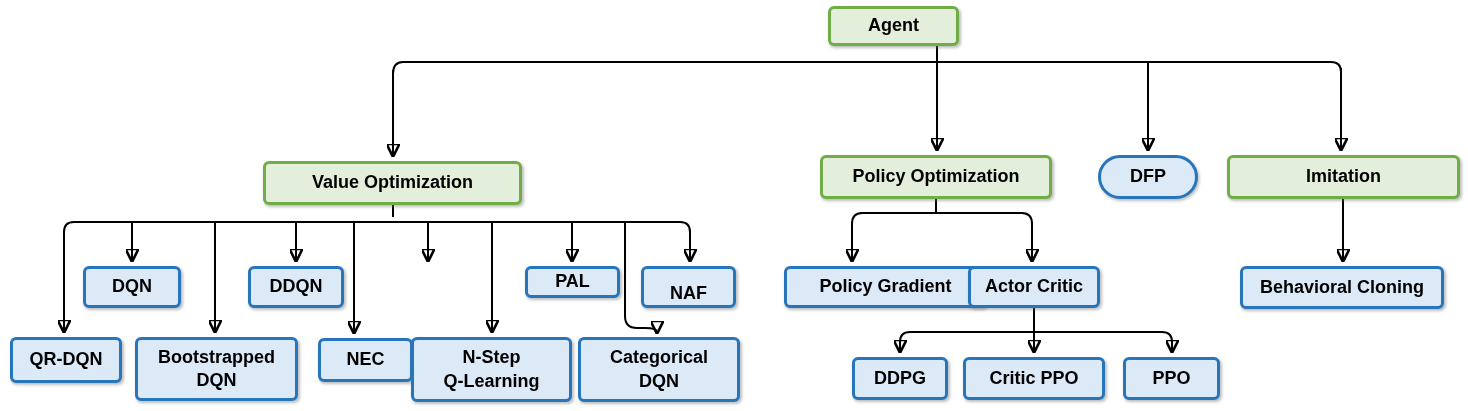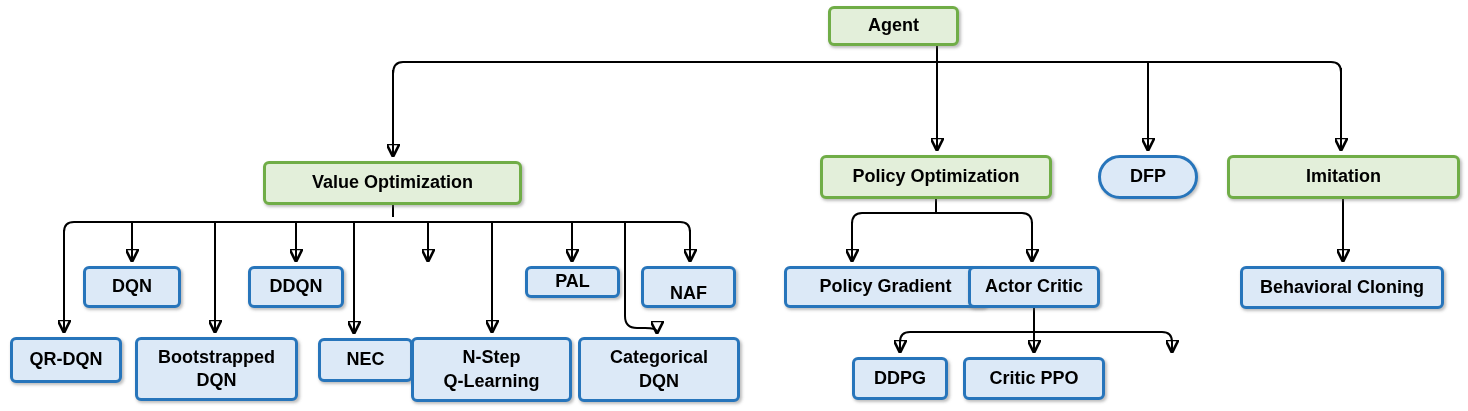--- a/index.html
+++ b/index.html
@@ -104,13 +104,14 @@
     <div class="node blue" style="left: 318px; top: 338px; width: 95px; height: 44px;"><span>NEC</span></div>
     <div class="node blue" style="left: 411px; top: 337px; width: 161px; height: 65px;"><span>N-Step
 Q-Learning</span></div>
     <div class="node blue" style="left: 578px; top: 337px; width: 162px; height: 65px;"><span>Categorical
 DQN</span></div>
     <div class="node blue" style="left: 752px; top: 266px; width: 203px; height: 42px; margin-left: 32px;"><span>Policy Gradient</span></div>
     <div class="node blue" style="left: 968px; top: 266px; width: 132px; height: 42px;"><span>Actor Critic</span></div>
     <div class="node blue" style="left: 1240px; top: 266px; width: 204px; height: 43px;"><span>Behavioral Cloning</span></div>
     <div class="node blue" style="left: 852px; top: 357px; width: 96px; height: 43px;"><span>DDPG</span></div>
     <div class="node blue" style="left: 963px; top: 357px; width: 142px; height: 43px;"><span>Critic PPO</span></div>
+    <div class="node blue" style="left: 1123px; top: 357px; width: 97px; height: 43px;"><span>PPO</span></div>
   </div>
 
 </body></html>

